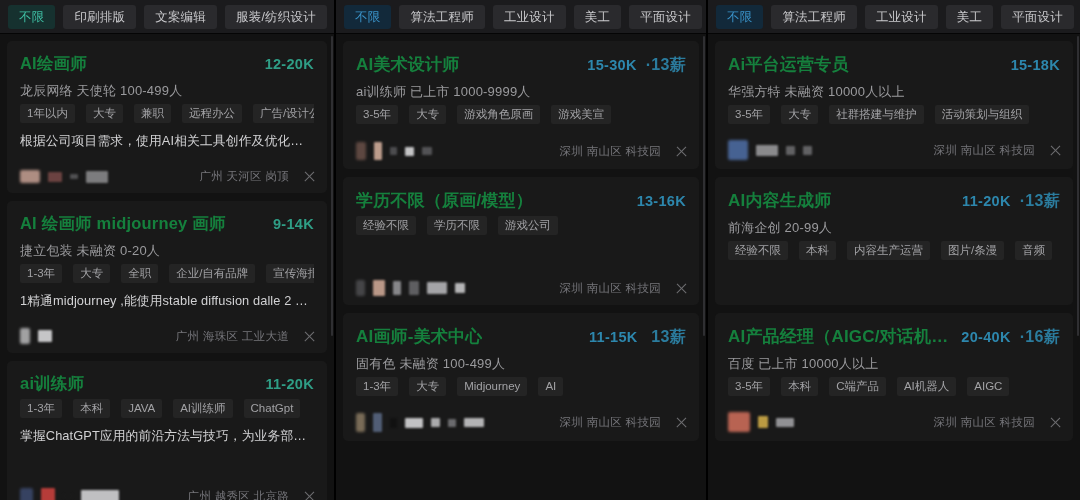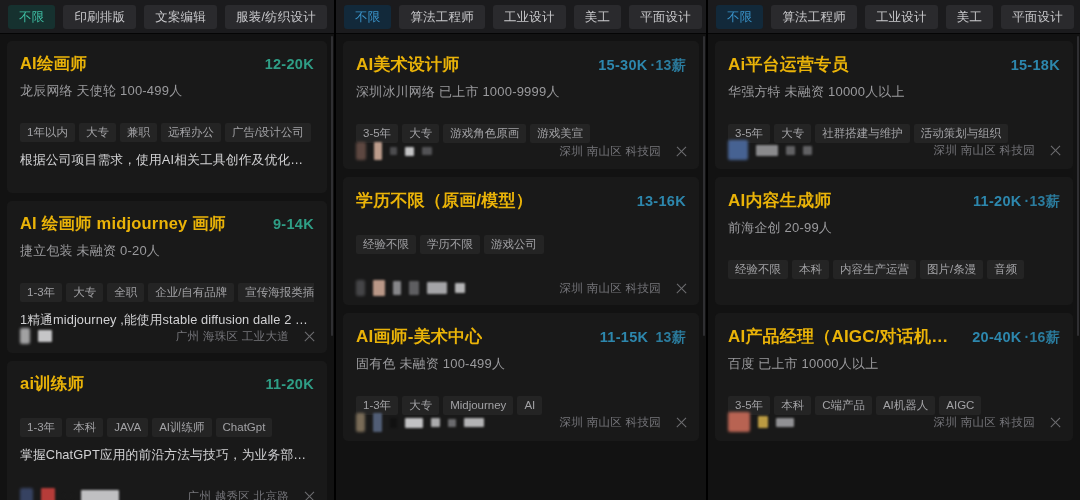--- a/index.html
+++ b/index.html
@@ -75,53 +75,53 @@
   .panel.p2 .card{ min-height:145px; }
   .panel.p3 .card{ min-height:145px; }
   .panel.p2 .card.nodesc,.panel.p3 .card.nodesc{ min-height:128px; }
 
   .card-head{
     display:flex; align-items:baseline;
     justify-content:space-between;
     gap:10px;
   }
   .job-title{
-    color:#eab308;
+    color:#15803d;
     font-size:17px;
     font-weight:700;
     letter-spacing:.2px;
     overflow:hidden; text-overflow:ellipsis; white-space:nowrap;
   }
   .panel.p1 .job-title{ font-size:16.5px; }
   .salary{
     flex:0 0 auto;
     font-size:14.5px;
     font-weight:700;
     color:#2f9e86;
     letter-spacing:.3px;
   }
   .panel.p2 .salary,.panel.p3 .salary{ color:#2d87ad; }
   .salary .bonus{
-    font-size:14px;
+    font-size:16px;
     font-weight:700;
     opacity:.9;
-    margin-left:3px;
+    margin-left:9px;
   }
 
   .company{
     margin-top:7px;
     color:#9a9a9d;
     font-size:13px;
     letter-spacing:.2px;
     white-space:nowrap; overflow:hidden; text-overflow:ellipsis;
   }
 
   .tags{
-    margin-top:23px;
-    display:flex; gap:4px;
+    margin-top:4px;
+    display:flex; gap:11px;
     flex-wrap:nowrap; overflow:hidden;
   }
   .tag{
     flex:0 0 auto;
     background:#242424;
     color:#a2a2a5;
     font-size:11.5px;
     line-height:19px;
     height:19px;
     padding:0 7px;
@@ -202,20 +202,29 @@
           </div>
           <div class="company">龙辰网络 天使轮 100-499人</div>
           <div class="tags">
             <span class="tag">1年以内</span>
             <span class="tag">大专</span>
             <span class="tag">兼职</span>
             <span class="tag">远程办公</span>
             <span class="tag">广告/设计公司</span>
           </div>
           <div class="desc">根据公司项目需求，使用AI相关工具创作及优化美术品质</div>
+          <div class="card-foot">
+            <span class="redact avatar" style="width: 20px; height: 13px; background: rgb(201, 162, 149);"></span>
+            <span class="redact" style="width: 14px; height: 10px; background: rgb(122, 74, 72);"></span>
+            <span class="redact" style="width: 8px; height: 5px; background: rgb(90, 90, 92);"></span>
+            <span class="redact" style="width: 22px; height: 12px; background: rgb(142, 142, 144);"></span>
+            <span class="spacer"></span>
+            <span class="location">广州 天河区 岗顶</span>
+            <span class="close-x"></span>
+          </div>
         </div>
         <div class="card">
           <div class="card-head">
             <div class="job-title">AI 绘画师 midjourney 画师</div>
             <div class="salary"><span>9-14K</span></div>
           </div>
           <div class="company">捷立包装 未融资 0-20人</div>
           <div class="tags">
             <span class="tag">1-3年</span>
             <span class="tag">大专</span>
@@ -265,21 +274,21 @@
         <div class="tab">工业设计</div>
         <div class="tab">美工</div>
         <div class="tab">平面设计</div>
       </div>
       <div class="cards">
         <div class="card nodesc">
           <div class="card-head">
             <div class="job-title">AI美术设计师</div>
             <div class="salary"><span>15-30K</span><span class="bonus">·13薪</span></div>
           </div>
-          <div class="company">深圳冰川网络 已上市 1000-9999人</div>
+          <div class="company">ai训练师 已上市 1000-9999人</div>
           <div class="tags">
             <span class="tag">3-5年</span>
             <span class="tag">大专</span>
             <span class="tag">游戏角色原画</span>
             <span class="tag">游戏美宣</span>
           </div>
           <div class="card-foot">
             <span class="redact avatar" style="width: 10px; height: 18px; background: rgb(106, 80, 72);"></span>
             <span class="redact" style="width: 8px; height: 18px; background: rgb(217, 179, 160);"></span>
             <span class="redact" style="width: 7px; height: 8px; background: rgb(85, 85, 88);"></span>

